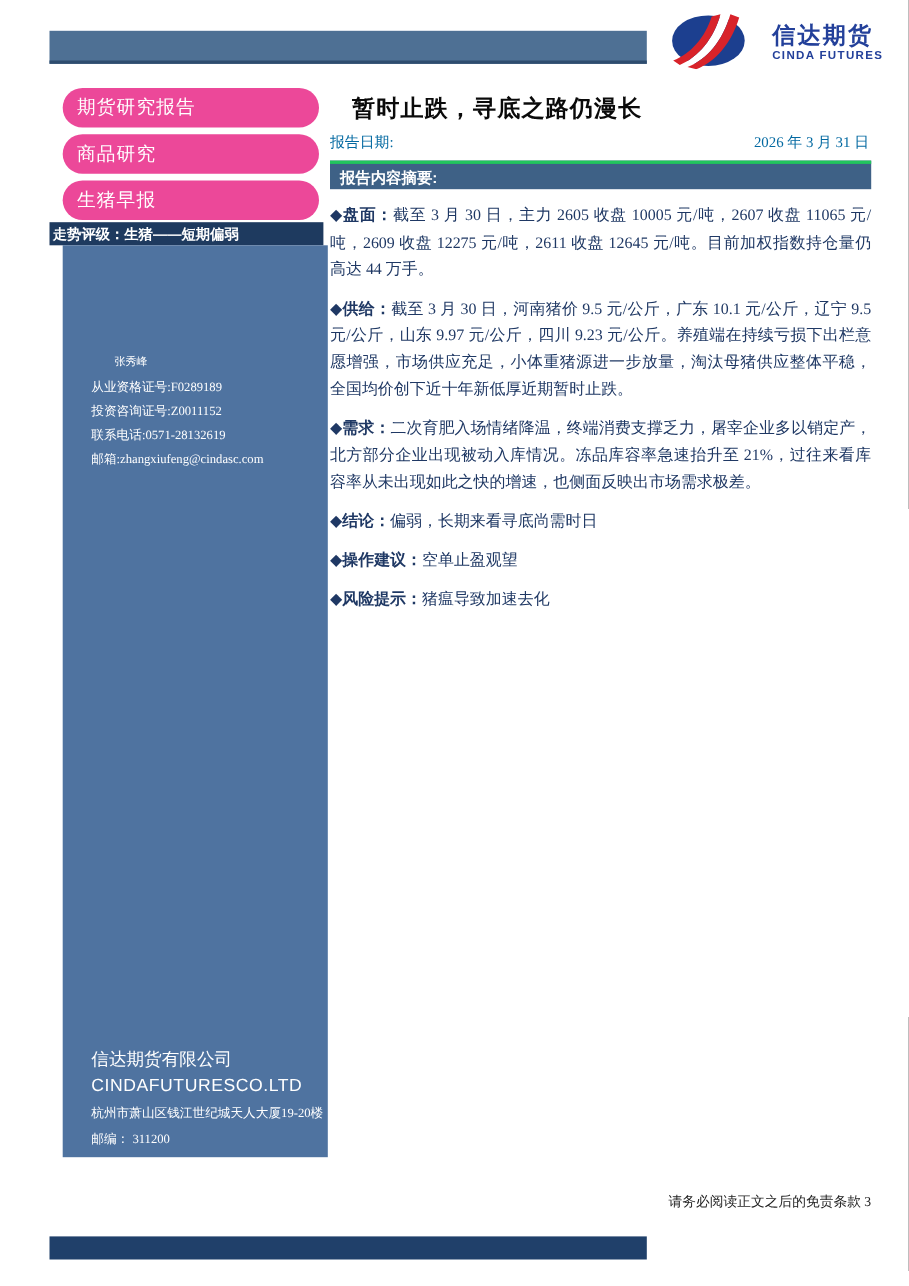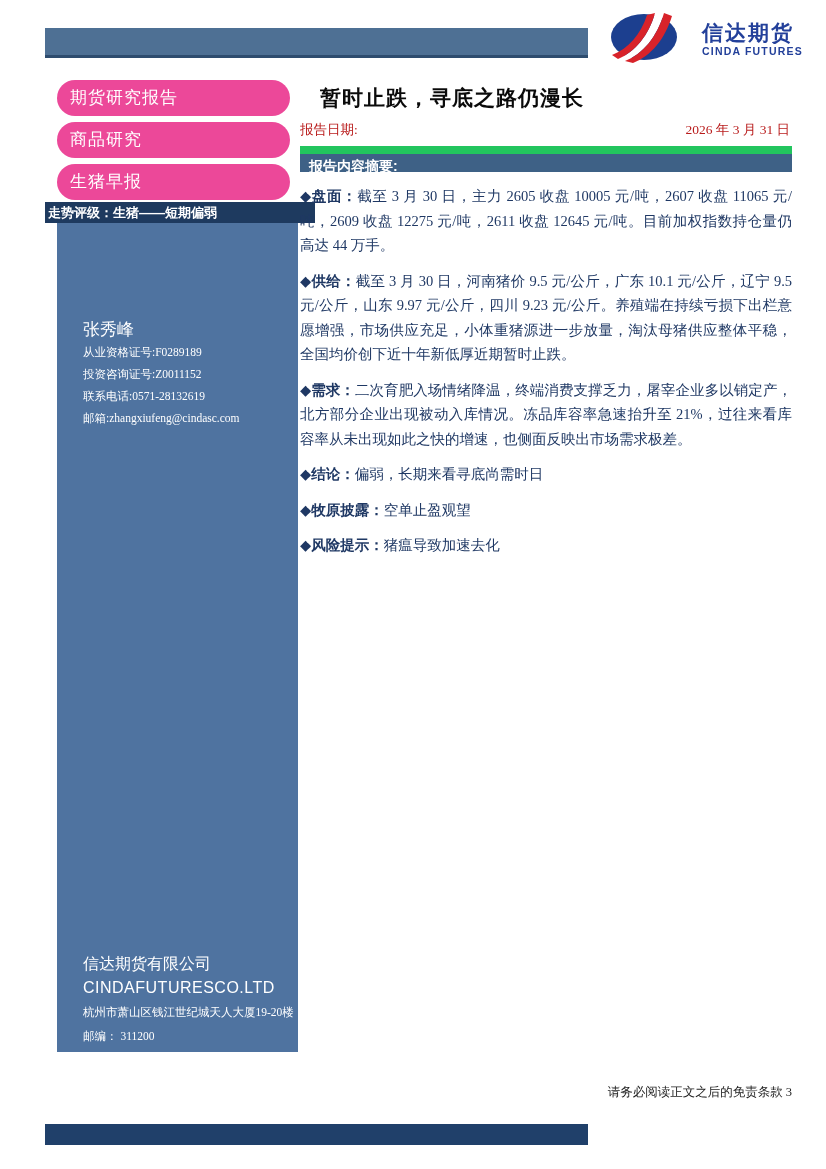--- a/index.html
+++ b/index.html
@@ -26,55 +26,55 @@
   .logo-en {
     font-size:10.5px; font-weight:bold; color:#23409a; letter-spacing:1.2px; margin-top:3px;
   }
   
   .side-box {
     position:absolute; left:57px; width:233px; height:36px;
     background:#ec4899; color:#fff; font-size:17px; letter-spacing:1px;
     line-height:36px; padding-left:13px; white-space:nowrap;border-radius:18px;
   }
   .rating-bar {
-    position:absolute; left:45px; top:202px; width:270px; height:21px;
+    position:absolute; left:45px; top:202px; width:249px; height:21px;
     background:#1e3a5f; color:#fff; font-weight:bold; font-size:13px;
     line-height:21px; padding-left:3px; white-space:nowrap;
   }
   .panel {
     position:absolute; left:57px; top:223px; width:241px; height:829px;
     background:#4f73a0;
   }
   .analyst {
     position:absolute; left:26px; top:96px; color:#fff;
     font-family:"Liberation Serif","DejaVu Serif",serif;
   }
   .analyst div { font-size:11.5px; line-height:22px; white-space:nowrap; }
-  .analyst .a-name { font-size:17px; }
+  .analyst .a-name { font-size:10px;margin-left:21px; }
   .company {
     position:absolute; left:26px; bottom:4px; color:#fff;
     font-family:"Liberation Serif","DejaVu Serif",serif;
   }
   .company div { font-size:16px; line-height:24px; white-space:nowrap; }
   .company .c-addr, .company .c-post { font-size:11.5px; }
   .company .c-en { font-family:"Liberation Sans",sans-serif; letter-spacing:0.5px; }
   
   .title {
     position:absolute; left:300px; top:84px; width:492px;
     font-size:21px; font-weight:bold; color:#0a0a0a; letter-spacing:1px;margin-left:20px;
   }
   .date-row {
     position:absolute; left:300px; top:121px; width:490px;
     display:flex; justify-content:space-between;
     font-family:"Liberation Serif","DejaVu Serif",serif;
-    font-size:13.5px; color:#b91c1c;
+    font-size:13.5px; color:#0369a1;
   }
   .summary-bar {
     position:absolute; left:300px; top:146px; width:492px; height:26px;
-    background:#3e6186; border-top:8px solid #22c55e;
+    background:#3e6186; border-top:3px solid #22c55e;
     color:#fff; font-weight:bold; font-size:14px; line-height:24px; padding-left:9px;
   }
   .body-col {
     position:absolute; left:300px; top:184px; width:492px;
     font-family:"Liberation Serif","DejaVu Serif",serif;
     color:#1f3864;
   }
   .body-col p {
     font-size:14.5px; line-height:24.5px; text-align:justify;
     margin:0 0 11px 0;
@@ -142,20 +142,20 @@
     <span>2026 年 3 月 31 日</span>
   </div>
 
   <div class="summary-bar">报告内容摘要:</div>
 
   <div class="body-col">
     <p><span class="lbl">◆盘面：</span><span>截至 3 月 30 日，主力 2605 收盘 10005 元/吨，2607 收盘 11065 元/吨，2609 收盘 12275 元/吨，2611 收盘 12645 元/吨。目前加权指数持仓量仍高达 44 万手。</span></p>
     <p><span class="lbl">◆供给：</span><span>截至 3 月 30 日，河南猪价 9.5 元/公斤，广东 10.1 元/公斤，辽宁 9.5 元/公斤，山东 9.97 元/公斤，四川 9.23 元/公斤。养殖端在持续亏损下出栏意愿增强，市场供应充足，小体重猪源进一步放量，淘汰母猪供应整体平稳，全国均价创下近十年新低厚近期暂时止跌。</span></p>
     <p><span class="lbl">◆需求：</span><span>二次育肥入场情绪降温，终端消费支撑乏力，屠宰企业多以销定产，北方部分企业出现被动入库情况。冻品库容率急速抬升至 21%，过往来看库容率从未出现如此之快的增速，也侧面反映出市场需求极差。</span></p>
     <p><span class="lbl">◆结论：</span><span>偏弱，长期来看寻底尚需时日</span></p>
-    <p><span class="lbl">◆牧原披露：</span><span>空单止盈观望</span></p>
+    <p><span class="lbl">◆操作建议：</span><span>空单止盈观望</span></p>
     <p><span class="lbl">◆风险提示：</span><span>猪瘟导致加速去化</span></p>
   </div>
 
   <div class="disclaimer">请务必阅读正文之后的免责条款 3</div>
   <div class="footbar"></div>
 
 </div>
 
 </body></html>

